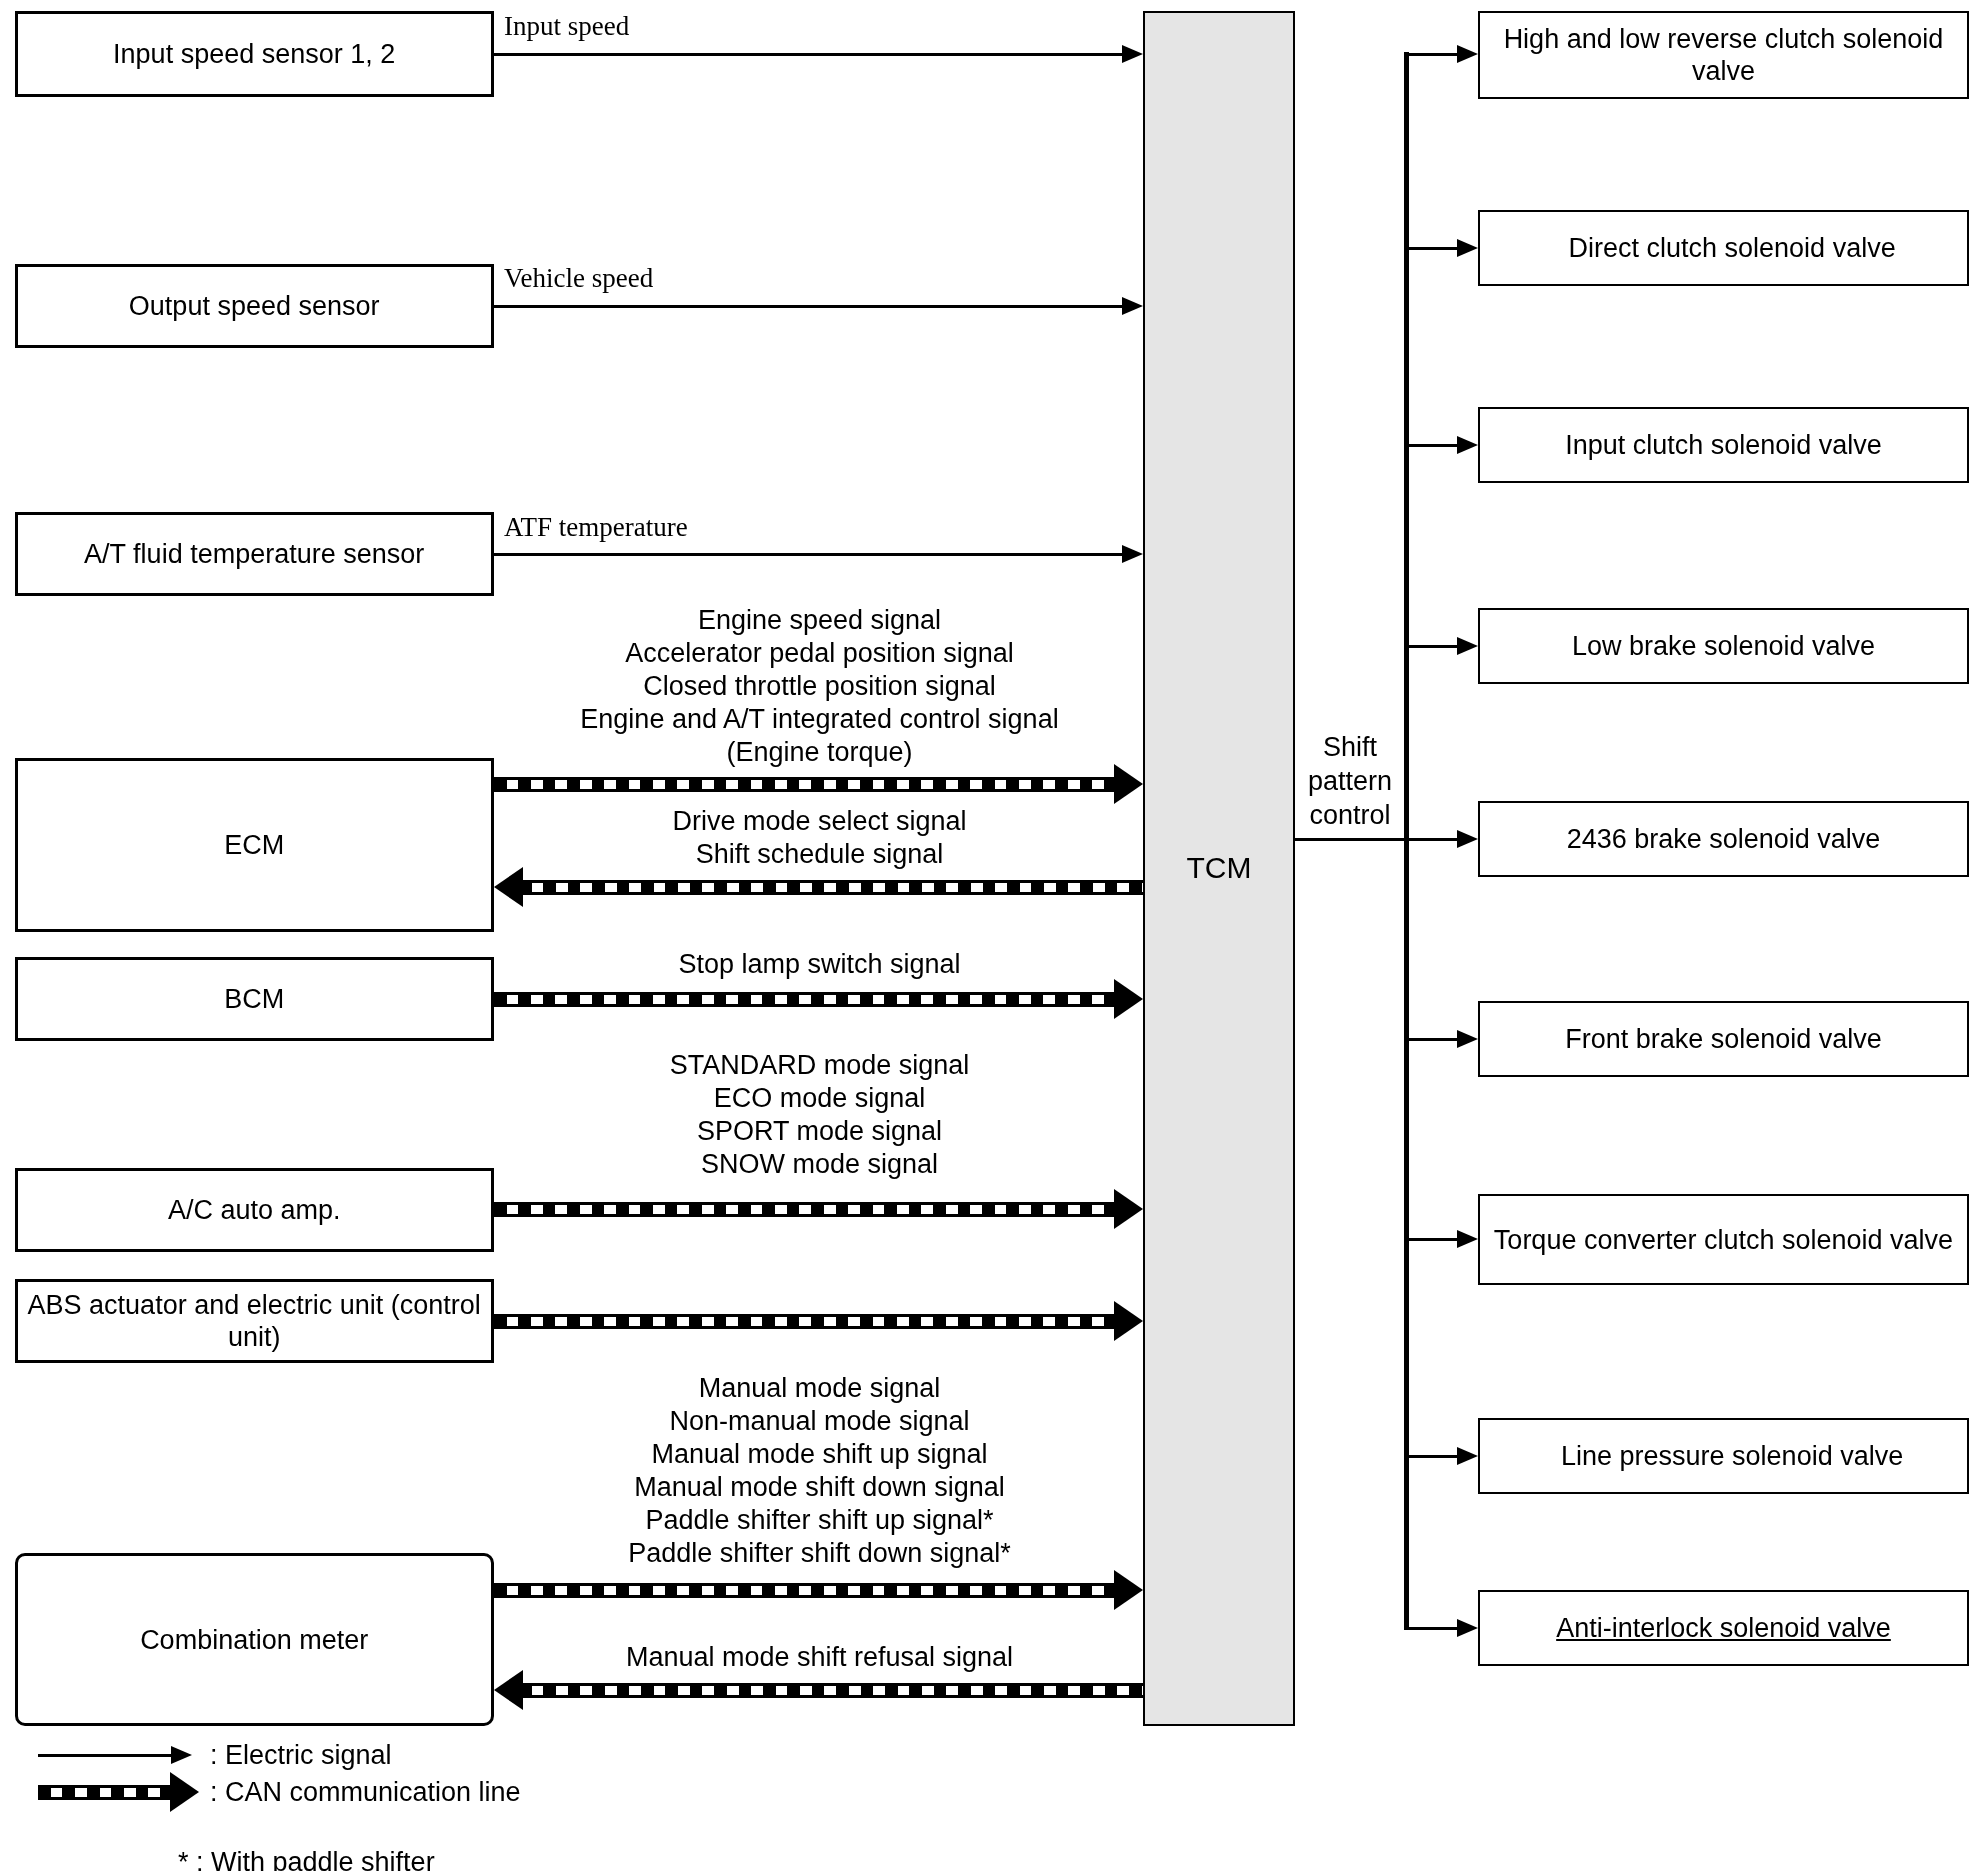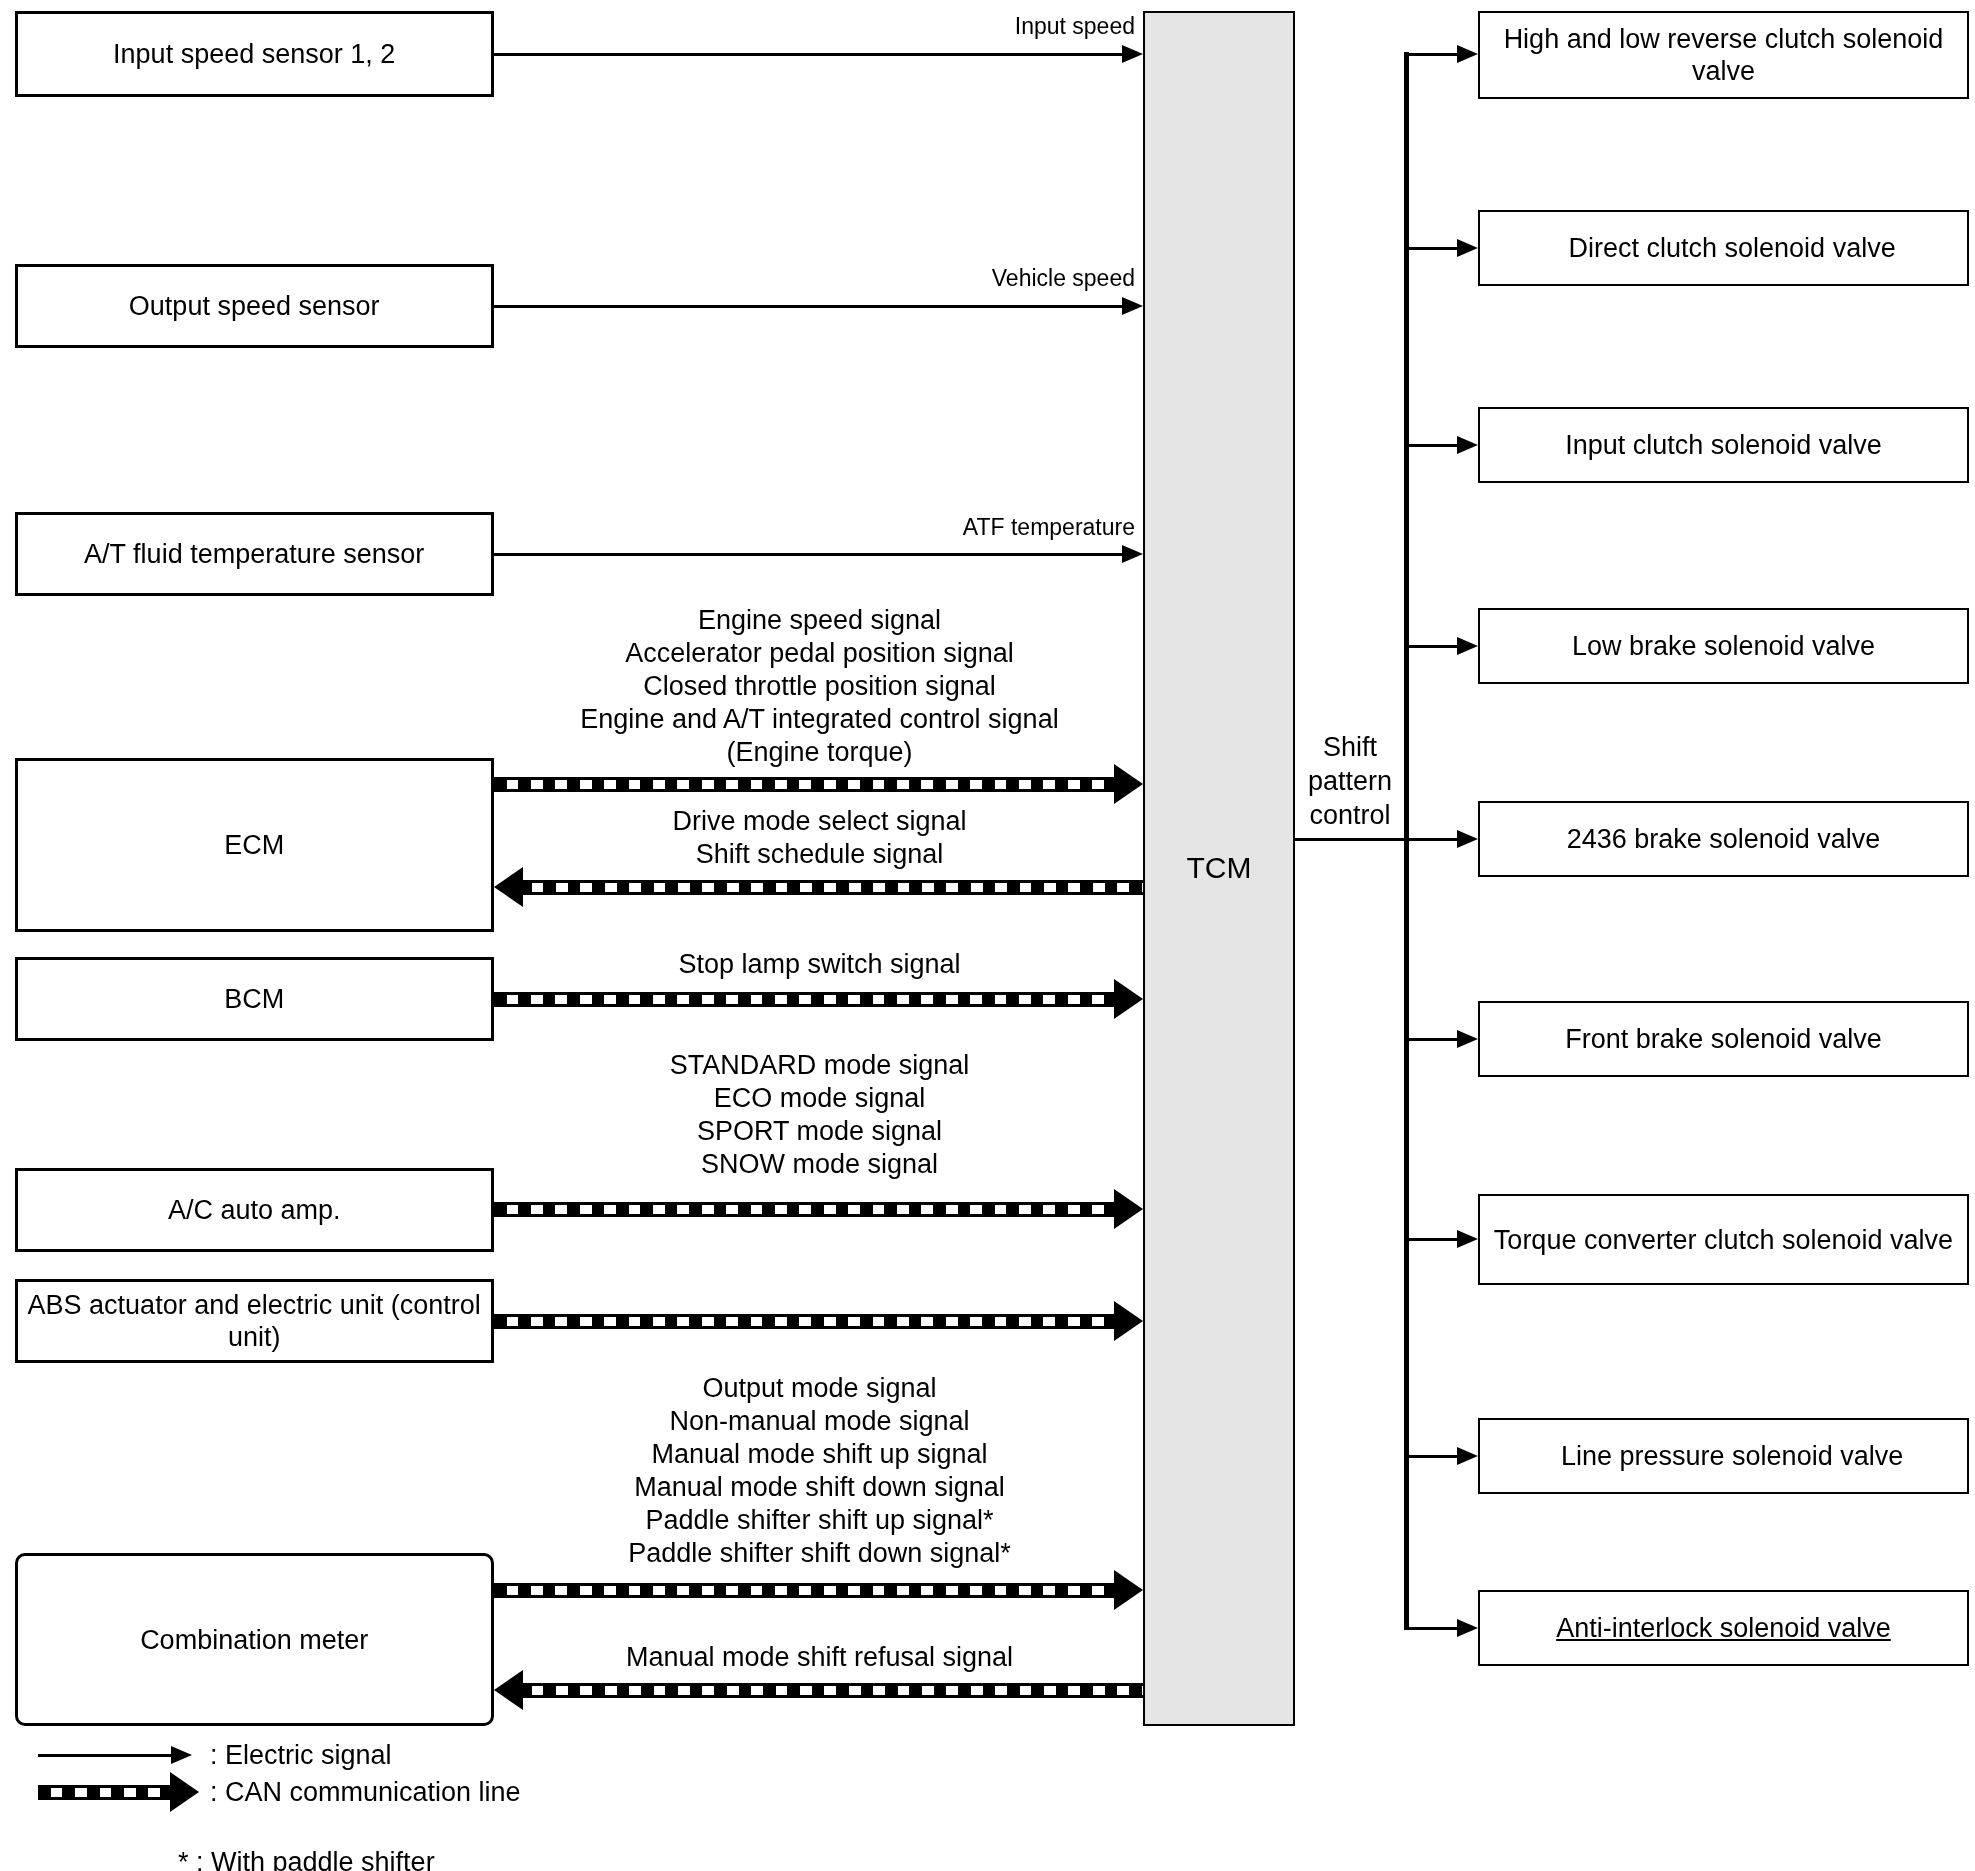--- a/index.html
+++ b/index.html
@@ -60,21 +60,21 @@
   }
   .can.rev .can-bar { left:25.4px; right:0; }
   .can.rev .can-head {
     right:auto; left:0;
     border-left:none;
     border-right:29px solid #000;
     border-top:20.5px solid transparent; border-bottom:20.5px solid transparent;
   }
   
   .vline { position:absolute; background:#000; }
-  .single { position:absolute; font-size:23px; line-height:33px; text-align:right; }
+  .single { position:absolute; font-size:27px; line-height:33px; text-align:left;font-family:Liberation Serif, serif; }
   .spc {
     position:absolute; left:1297px; top:730px; width:106px;
     text-align:center; font-size:27px; line-height:34px;
   }
   .spc span { display:block; }
   .legend-text { position:absolute; font-size:27px; line-height:34px; white-space:nowrap; }
 </style>
 </head>
 <body>
 
@@ -239,21 +239,21 @@
       <div class="can-bar"></div>
       <div class="can-head"></div>
     </div>
 
   <div class="can" style="left:494px;top:1301px;width:649px;">
       <div class="can-bar"></div>
       <div class="can-head"></div>
     </div>
 
   <div class="stack" style="top:1372px;">
-    <span>Output mode signal</span>
+    <span>Manual mode signal</span>
     <span>Non-manual mode signal</span>
     <span>Manual mode shift up signal</span>
     <span>Manual mode shift down signal</span>
     <span>Paddle shifter shift up signal*</span>
     <span>Paddle shifter shift down signal*</span>
   </div>
   <div class="can" style="left:494px;top:1570px;width:649px;">
       <div class="can-bar"></div>
       <div class="can-head"></div>
     </div>

